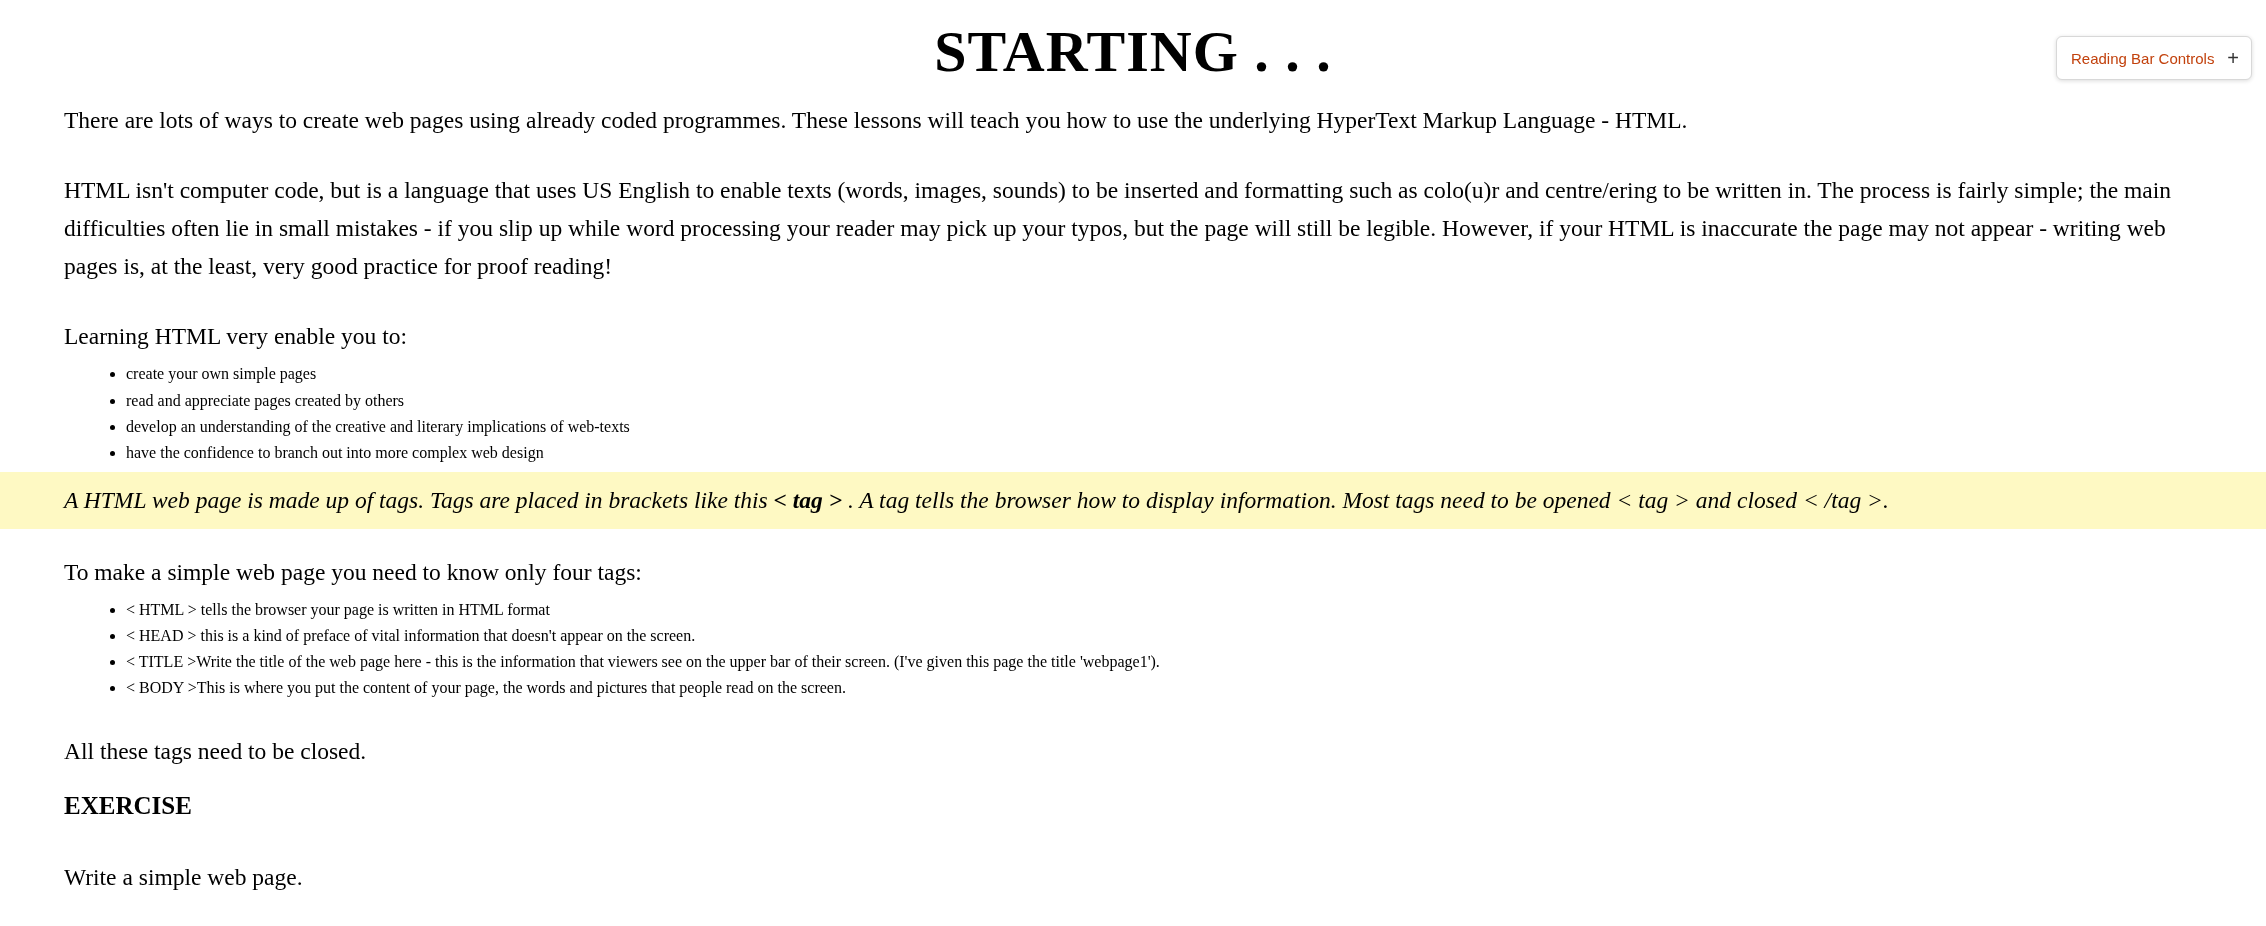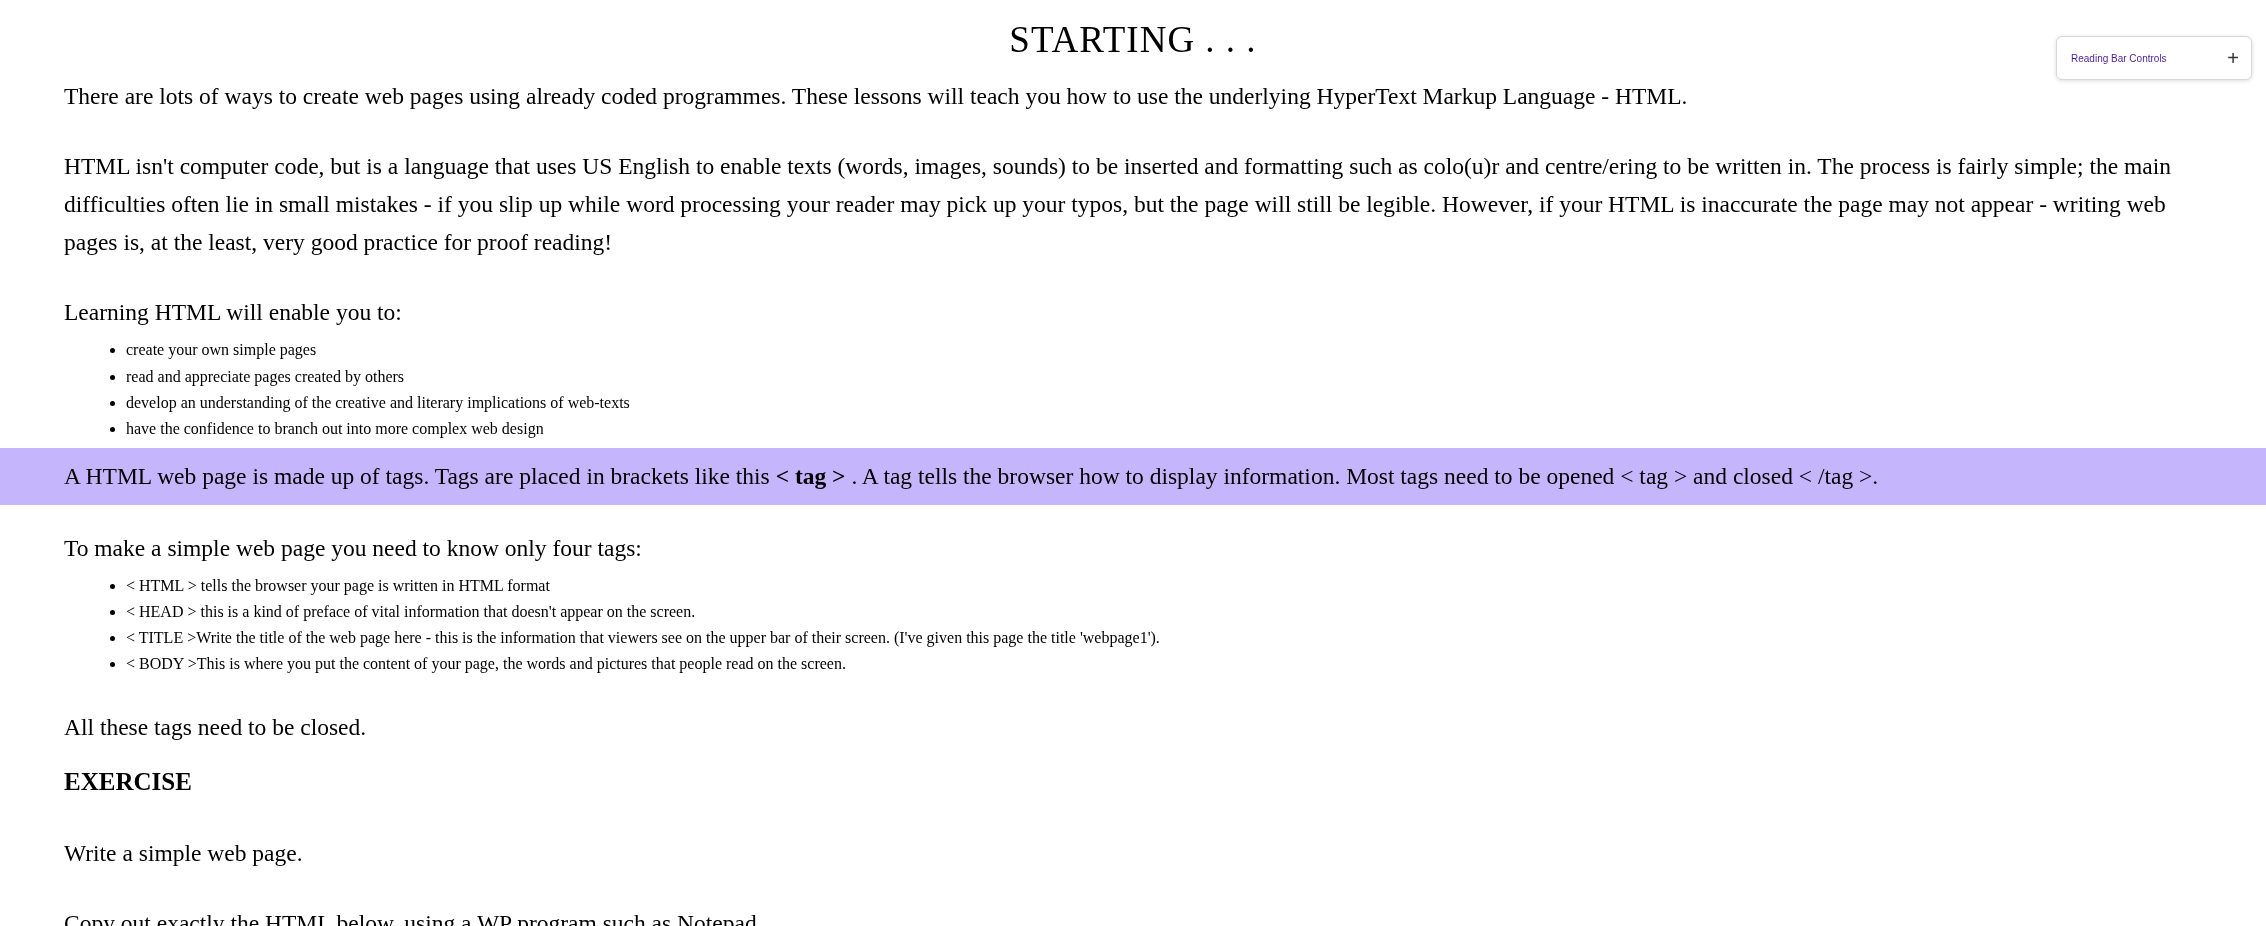--- a/index.html
+++ b/index.html
@@ -16,22 +16,22 @@
     position: relative;
   }
   .page {
     position: relative;
     width: 2266px;
     height: 926px;
   }
   .title {
     text-align: center;
     font-family: "Liberation Serif", serif;
-    font-weight: normal;
-    font-size: 37px;
+    font-weight: bold;
+    font-size: 58px;
     letter-spacing: 1px;
     margin: 18px 0 0 0;
     padding: 0;
   }
   .content {
     padding: 0 64px 0 64px;
     font-size: 23.5px;
     line-height: 1.62;
   }
   p.para {
@@ -45,27 +45,28 @@
     padding-left: 62px;
     list-style-type: disc;
   }
   ul.bullets li {
     margin: 0;
     padding: 0 0 1px 0;
     font-size: 16px;
     line-height: 1.58;
   }
   .highlight-band {
-    background: #c4b5fd;
+    background: #fef9c3;
     width: 2266px;
     margin-left: -64px;
     padding: 11px 64px 10px 64px;
     box-sizing: border-box;
     font-size: 23.5px;
     line-height: 1.5;
+    font-style: italic;
   }
   .bold-tag { font-weight: bold; }
   .exercise-heading {
     font-weight: bold;
     font-size: 25px;
     margin: 0;
   }
 
   
   .reading-bar {
@@ -79,22 +80,22 @@
     border-radius: 6px;
     box-shadow: 0 1px 4px rgba(0,0,0,0.14);
     display: flex;
     align-items: center;
     justify-content: space-between;
     padding: 0 12px 0 14px;
     box-sizing: border-box;
     font-family: "Liberation Sans", sans-serif;
   }
   .reading-bar .rb-label {
-    font-size: 10px;
-    color: #4c1d95;
+    font-size: 15px;
+    color: #c2410c;
     white-space: nowrap;
   }
   .reading-bar .rb-plus {
     font-size: 20px;
     color: #333333;
     line-height: 1;
     padding-left: 8px;
     cursor: pointer;
   }
 </style>
@@ -108,21 +109,21 @@
   <div class="content">
 
     <p class="para">There are lots of ways to create web pages using already coded programmes. These lessons will teach you how to use the underlying HyperText Markup Language - HTML.</p>
 
     <div class="spacer-sm"></div>
 
     <p class="para">HTML isn't computer code, but is a language that uses US English to enable texts (words, images, sounds) to be inserted and formatting such as colo(u)r and centre/ering to be written in. The process is fairly simple; the main difficulties often lie in small mistakes - if you slip up while word processing your reader may pick up your typos, but the page will still be legible. However, if your HTML is inaccurate the page may not appear - writing web pages is, at the least, very good practice for proof reading!</p>
 
     <div class="spacer-sm"></div>
 
-    <p class="para">Learning HTML will enable you to:</p>
+    <p class="para">Learning HTML very enable you to:</p>
 
     <ul class="bullets">
       <li>create your own simple pages</li>
       <li>read and appreciate pages created by others</li>
       <li>develop an understanding of the creative and literary implications of web-texts</li>
       <li>have the confidence to branch out into more complex web design</li>
     </ul>
 
     <div class="highlight-band">
       <span>A HTML web page is made up of tags. Tags are placed in brackets like this </span><span class="bold-tag">&lt; tag &gt;</span><span> . A tag tells the browser how to display information. Most tags need to be opened &lt; tag &gt; and closed &lt; /tag &gt;.</span>

